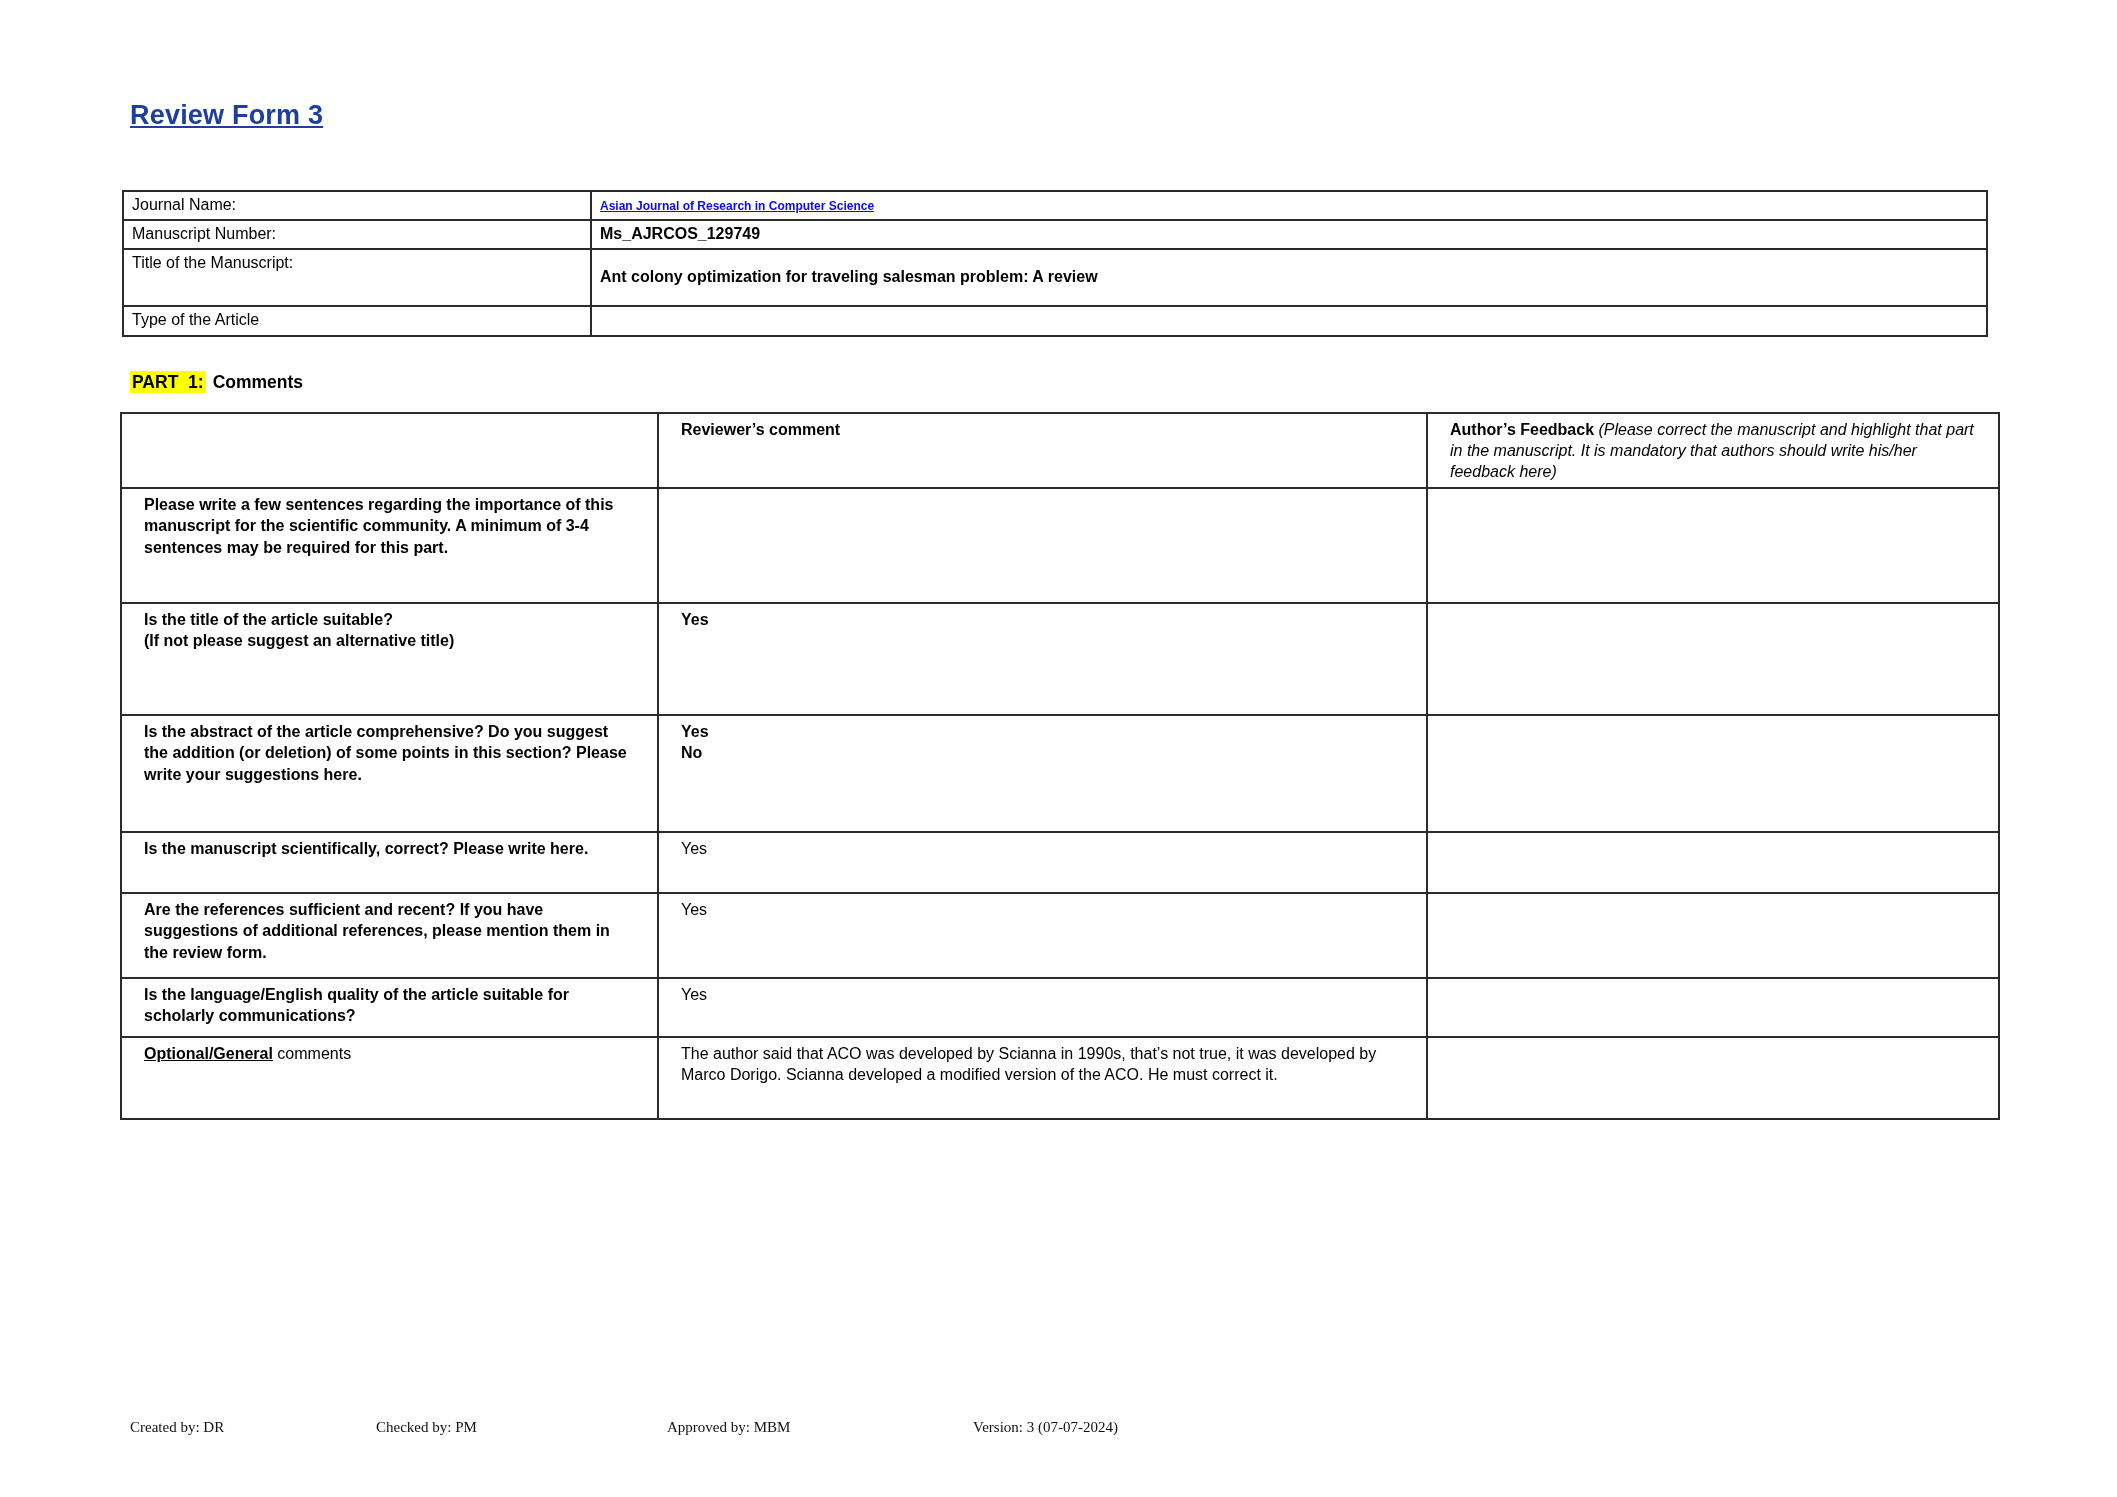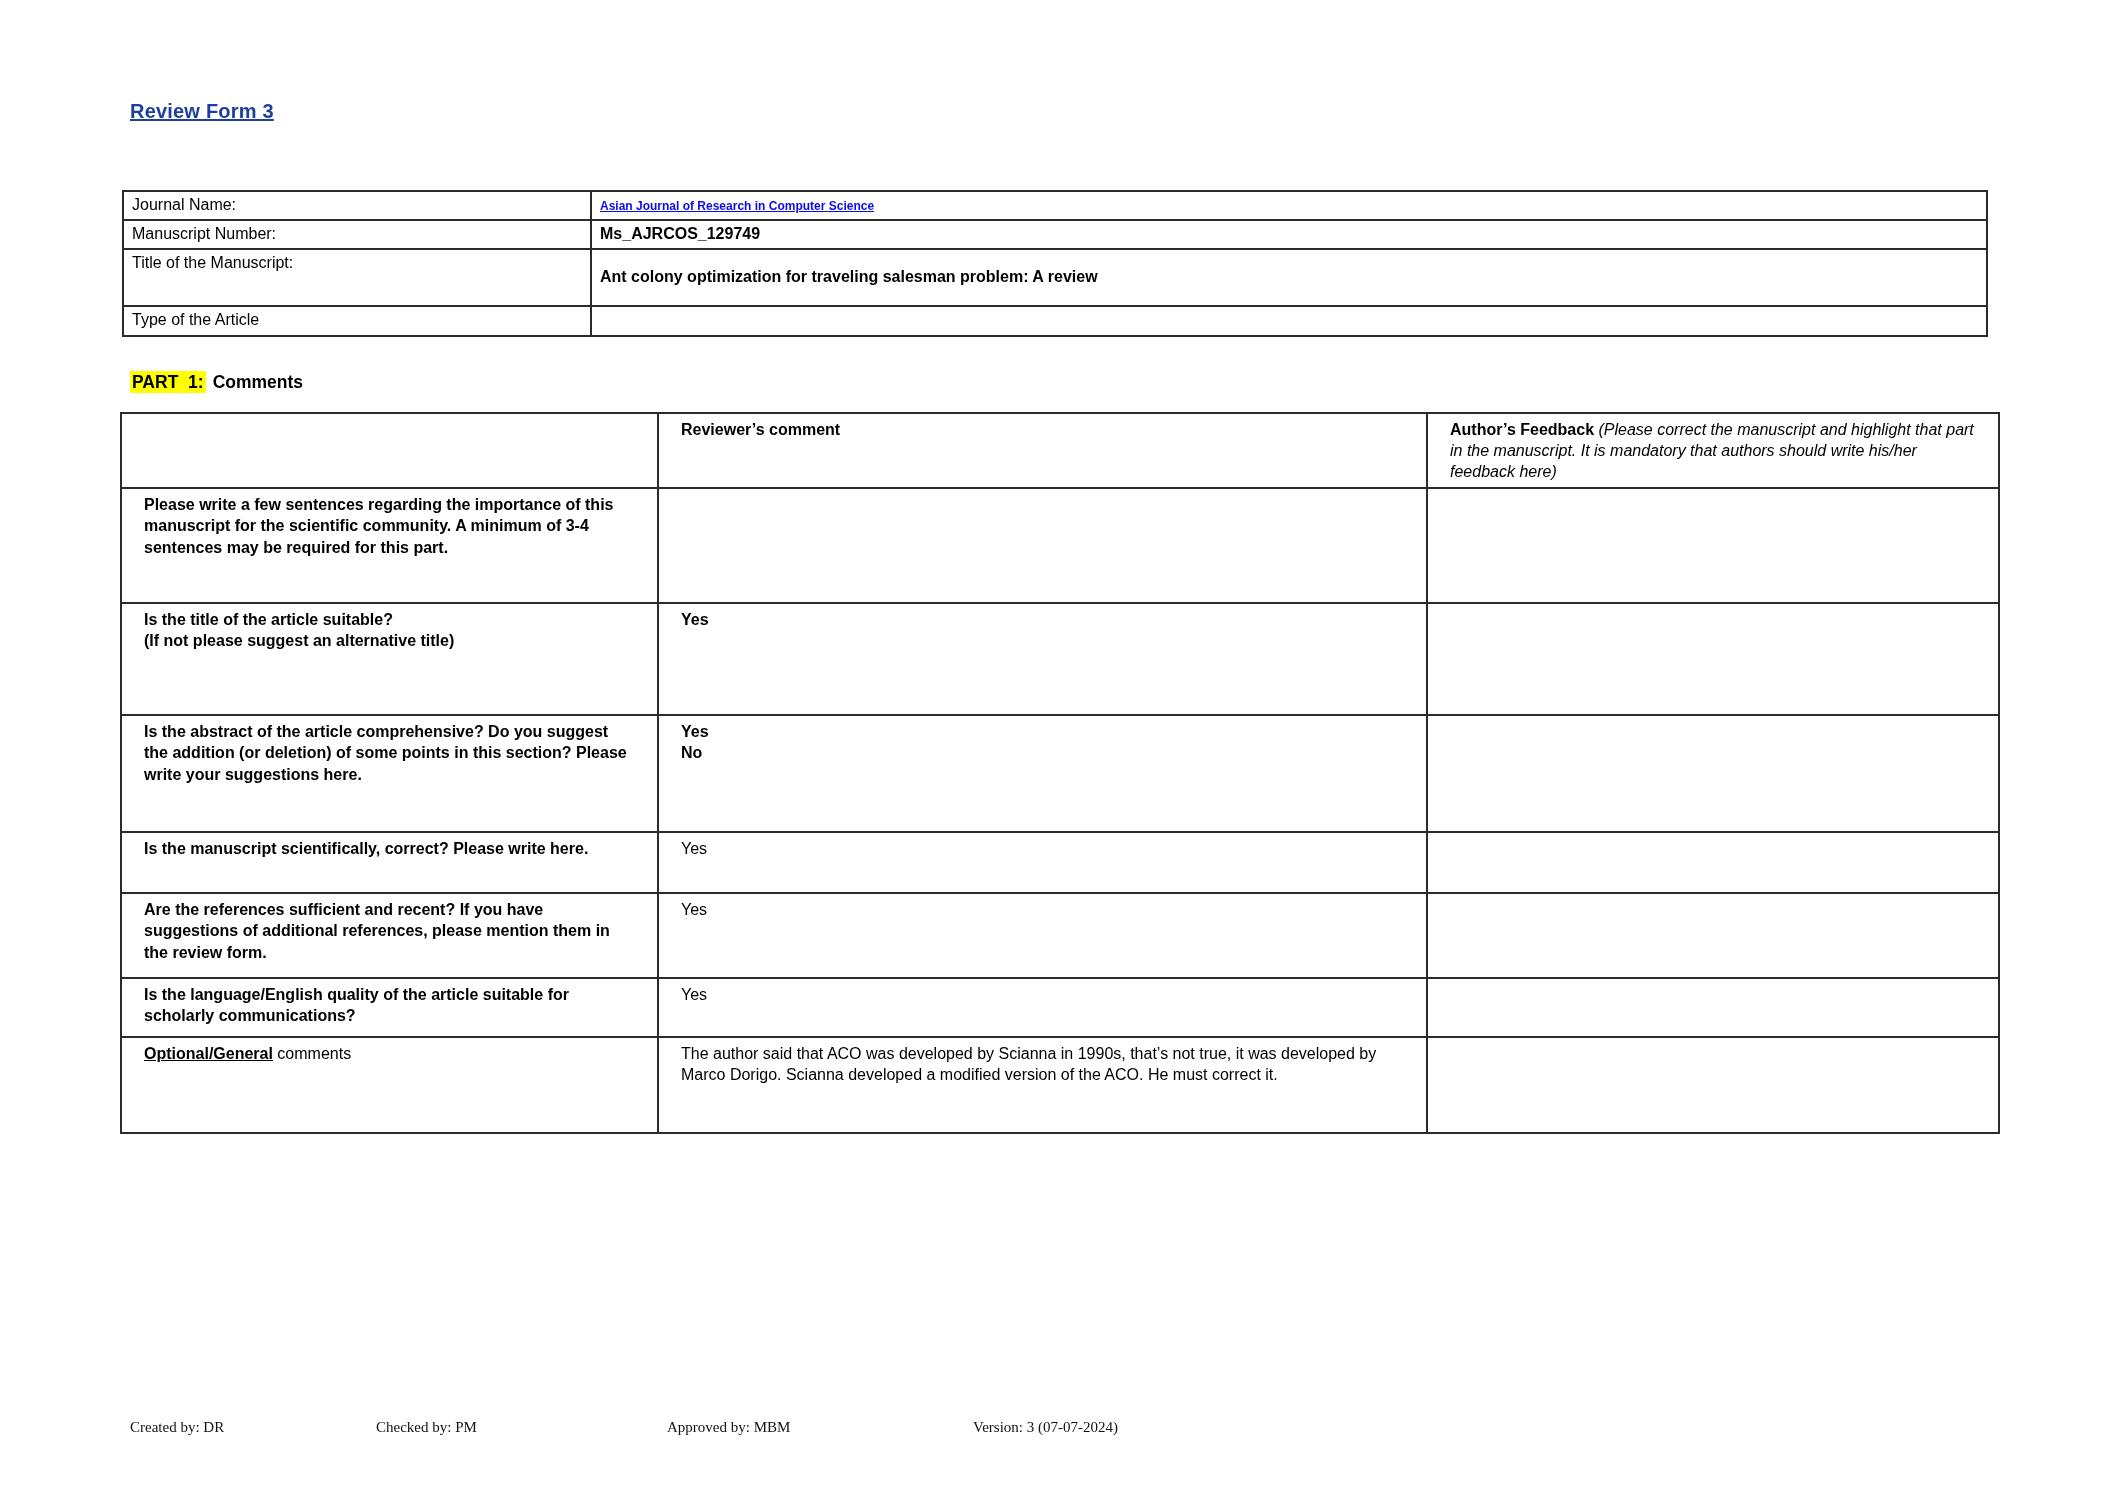--- a/index.html
+++ b/index.html
@@ -15,21 +15,21 @@
   body {
     width: 2117px; height: 1497px;
     position: relative;
     font-family: "Liberation Sans", sans-serif;
     color: #000;
   }
 
   
   .page-title {
     position: absolute; left: 130px; top: 100px;
-    font-size: 20px; font-weight: bold;
+    font-size: 27px; font-weight: bold;
     color: var(--title-blue);
     text-decoration: underline;
     letter-spacing: 0.2px;
   }
 
   
   table.info-table {
     position: absolute; left: 122px; top: 190px;
     width: 1866px;
     border-collapse: collapse; table-layout: fixed;
@@ -186,21 +186,21 @@
     <td class="a-plain">Yes</td>
     <td></td>
   </tr>
 
   <tr style="height:59px">
     <td class="q">Is the language/English quality of the article suitable for scholarly communications?</td>
     <td class="a-plain">Yes</td>
     <td></td>
   </tr>
 
-  <tr style="height:96px">
+  <tr style="height:82px">
     <td class="optional-cell"><span class="opt-underline">Optional/General</span><span class="opt-rest"> comments</span></td>
     <td class="comment-text">The author said that ACO was developed by Scianna in 1990s, that’s not true, it was developed by Marco Dorigo. Scianna developed a modified version of the ACO. He must correct it.</td>
     <td></td>
   </tr>
 </tbody>
   </table>
 
 <span class="footer-item f1">Created by: DR</span>
 <span class="footer-item f2">Checked by: PM</span>
 <span class="footer-item f3">Approved by: MBM</span>

